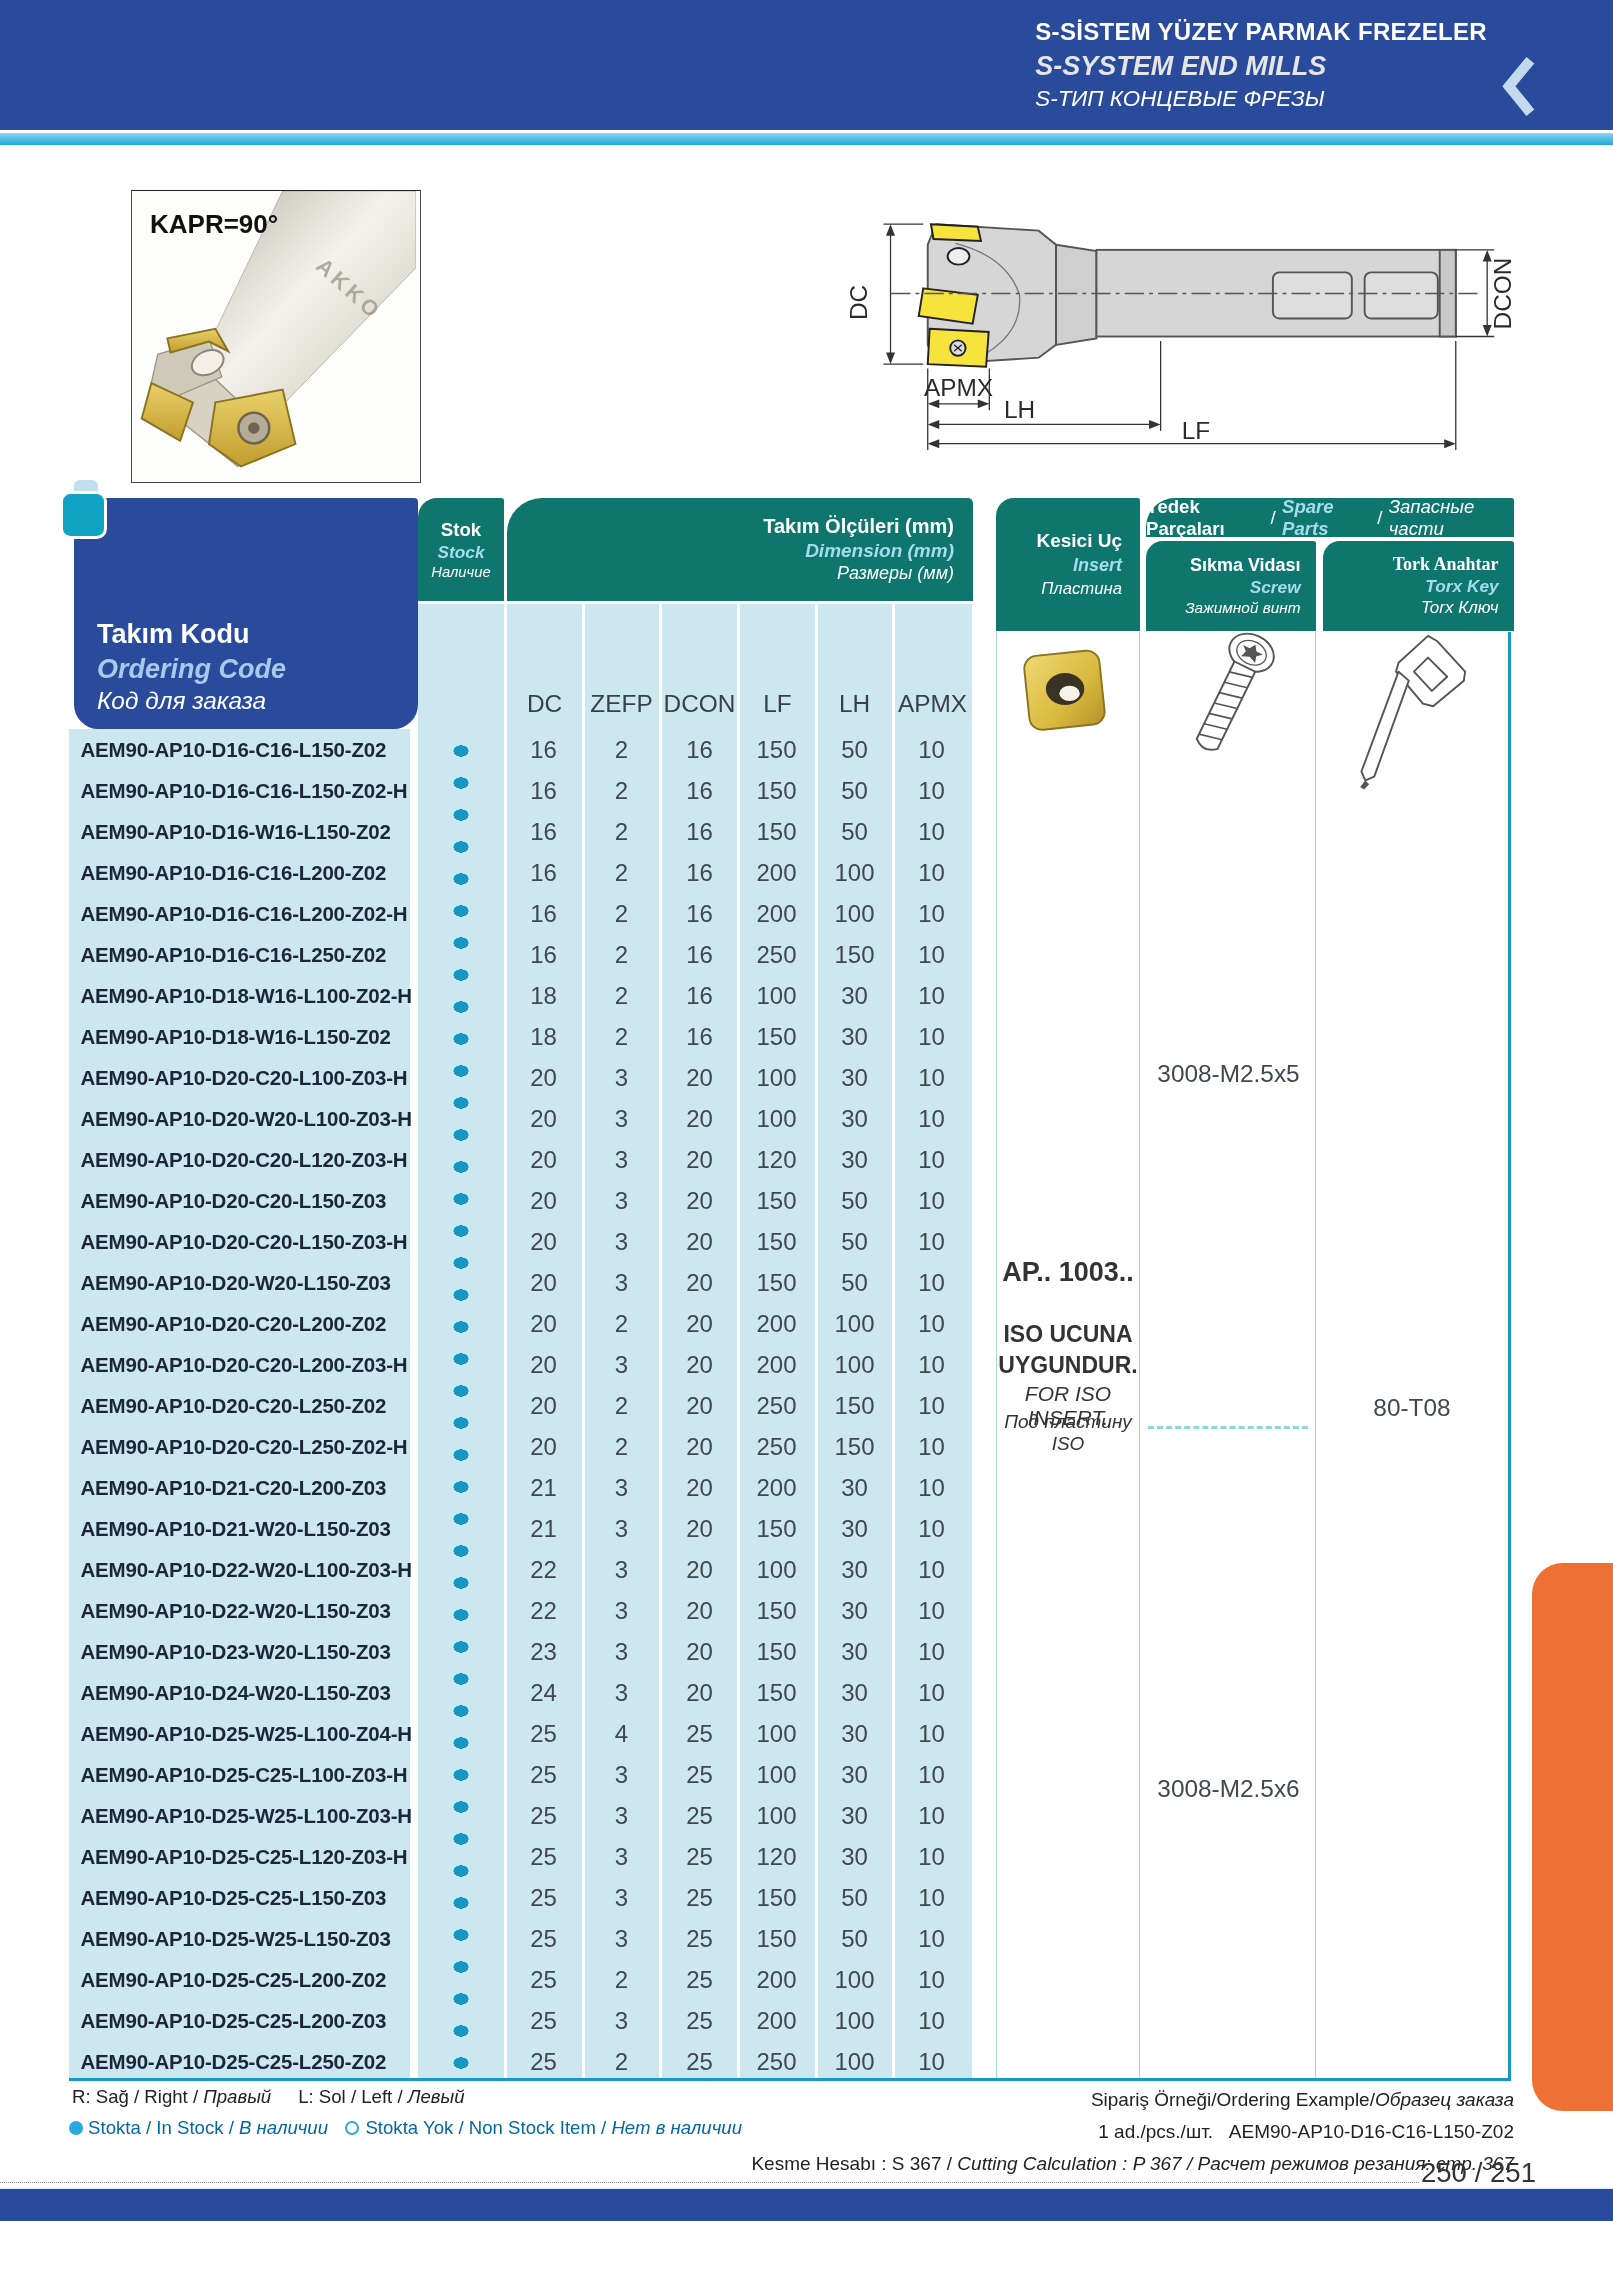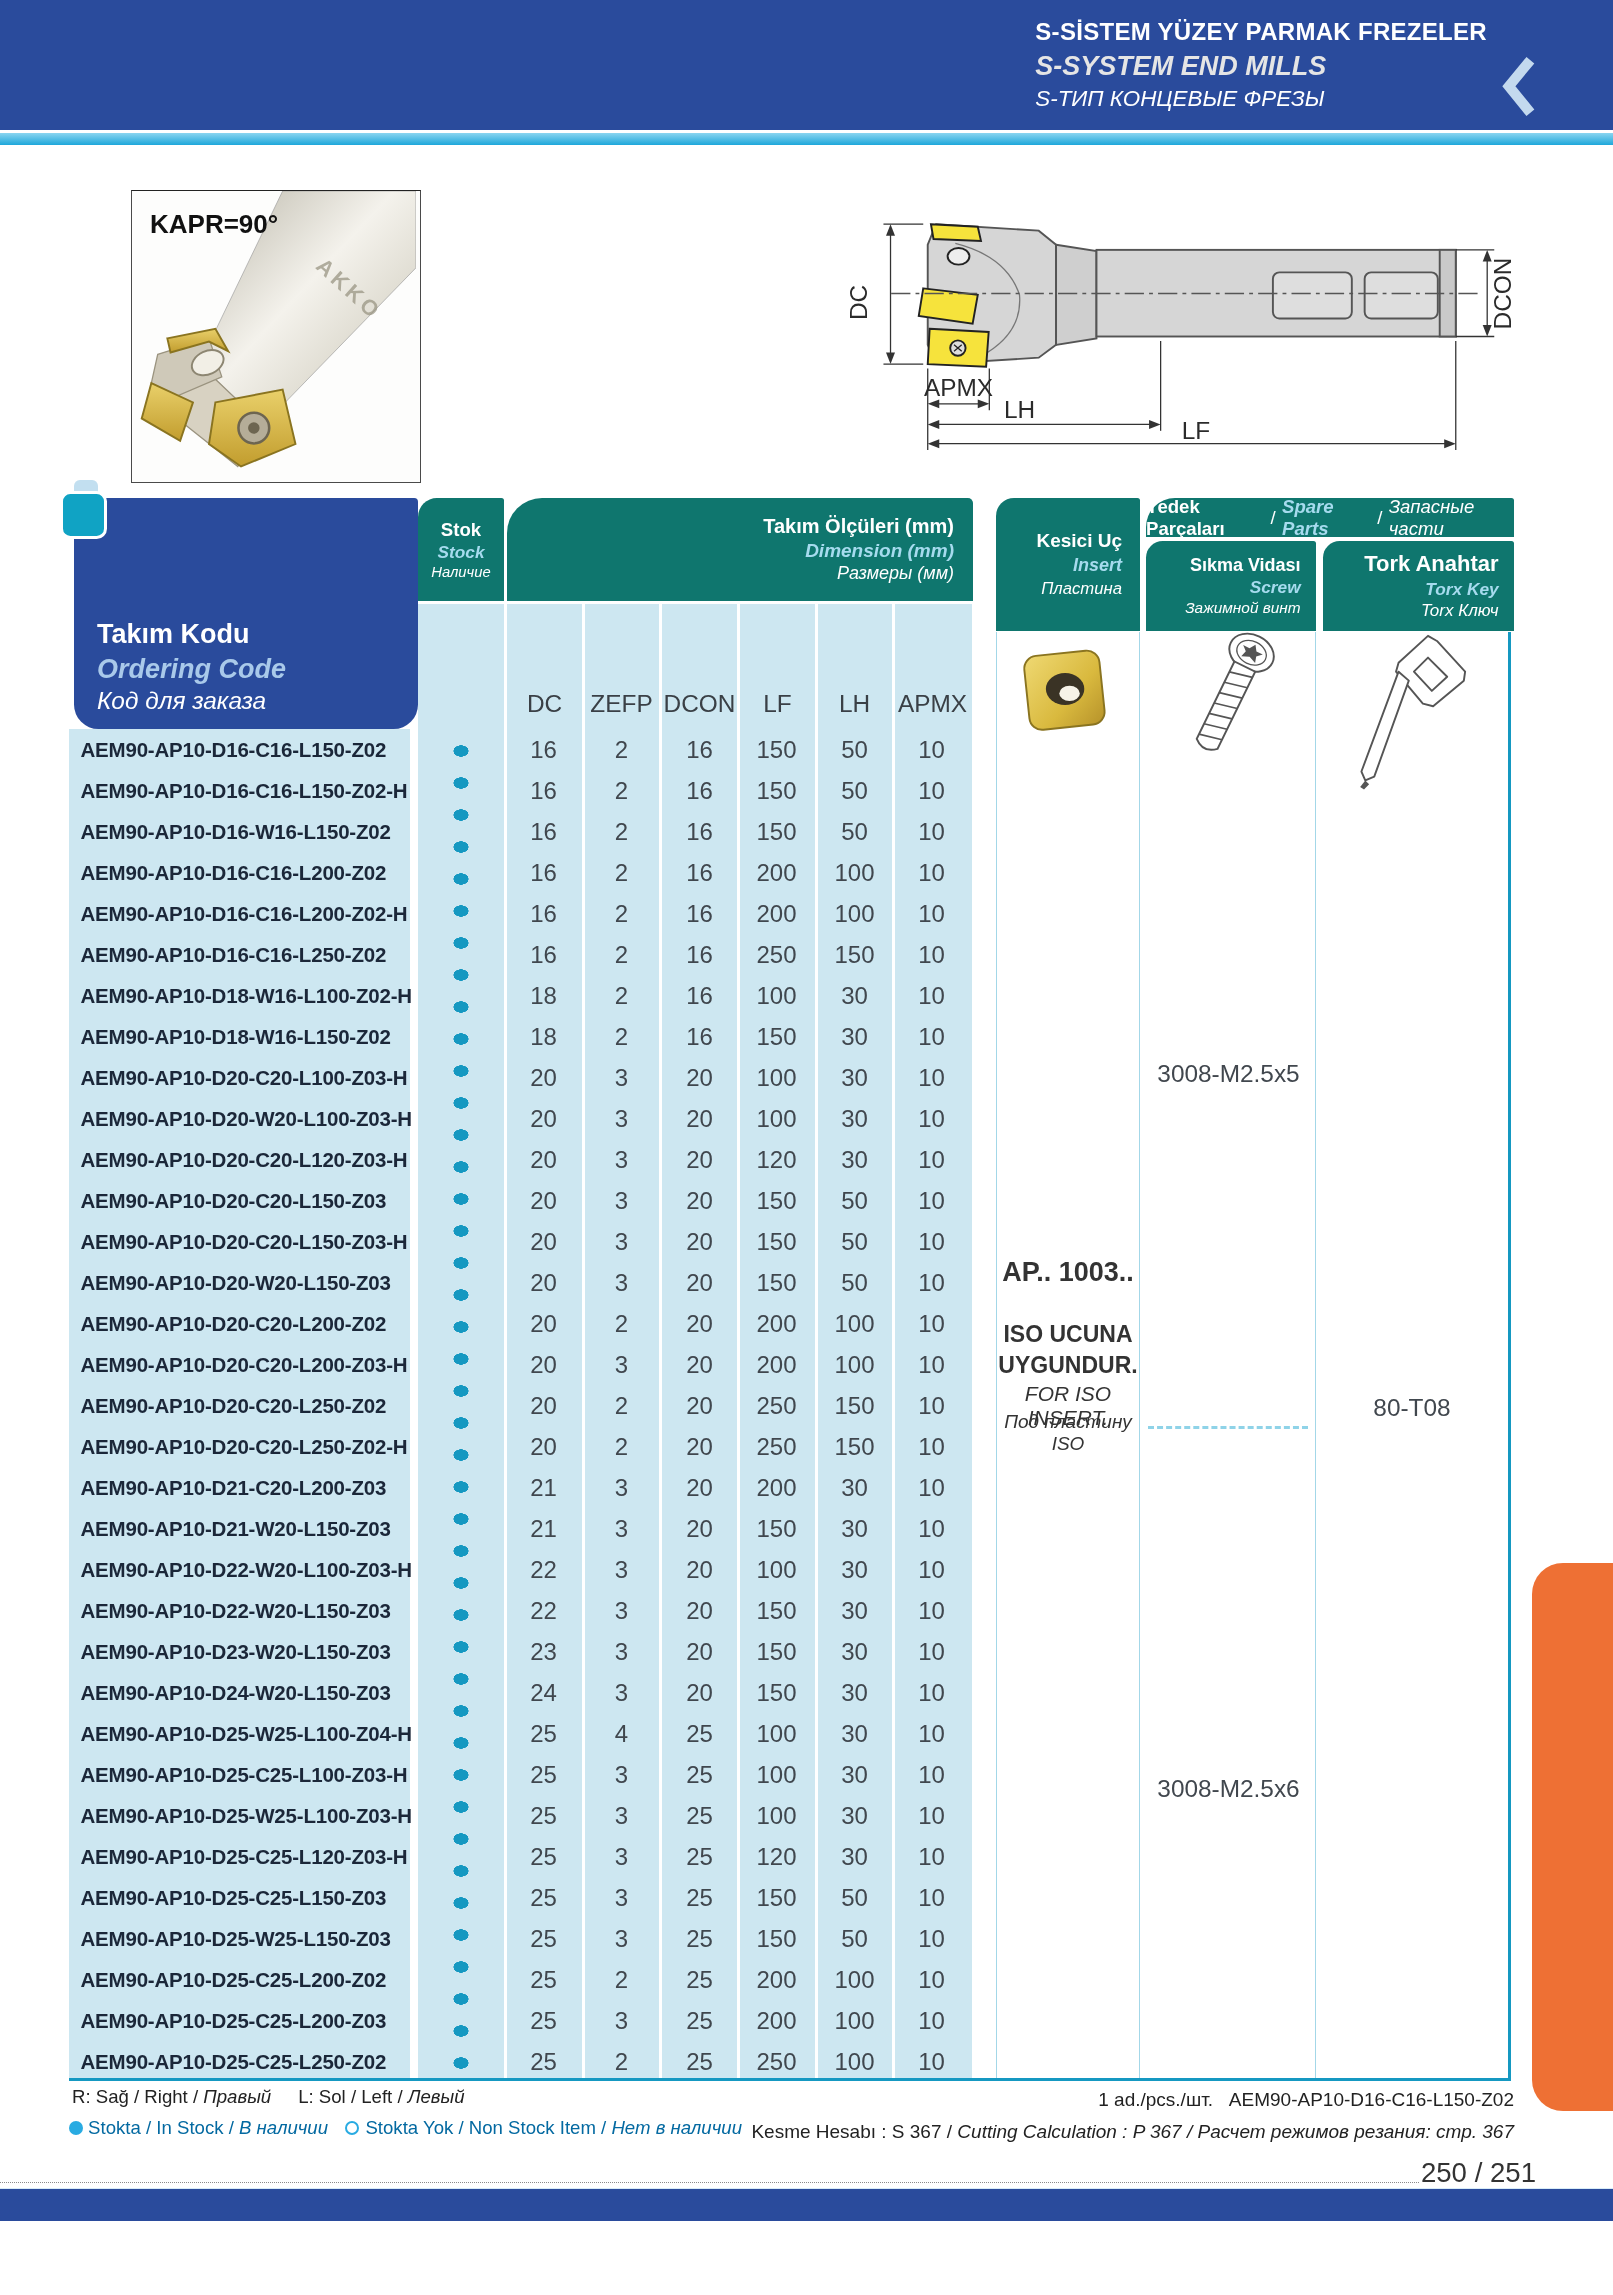--- a/index.html
+++ b/index.html
@@ -72,21 +72,21 @@
   .screw-hdr{left:1146px;top:541px;width:170px;height:90px;border-radius:16.7px 2.6px 0 0;
         display:flex;flex-direction:column;justify-content:center;align-items:flex-end;gap:1.3px;
         padding-right:15.4px;box-sizing:border-box;}
   .screw-hdr .l1{font-size:18px;}
   .screw-hdr .l2{font-size:17.3px;}
   .screw-hdr .l3{font-size:15.4px;}
 
   .torx-hdr{left:1323px;top:541px;width:191px;height:90px;border-radius:16.7px 2.6px 0 0;
         display:flex;flex-direction:column;justify-content:center;align-items:flex-end;gap:1.3px;
         padding-right:15.4px;box-sizing:border-box;}
-  .torx-hdr .l1{font-size:22px;}
+  .torx-hdr .l1{font-size:18px;font-family:Liberation Serif, serif;}
   .torx-hdr .l2{font-size:17.3px;}
   .torx-hdr .l3{font-size:17px;}
 
   
   .body-a{position:absolute;left:418px;top:604px;width:554px;height:1476px;background:#cde7f1;}
   .body-b{position:absolute;left:69px;top:729px;width:341px;height:1351px;background:#cde7f1;}
   .vsep{position:absolute;top:604px;width:2.6px;height:1476px;background:#ffffff;}
   .col-label{position:absolute;top:673px;height:45px;display:flex;align-items:flex-end;
         justify-content:center;font-size:24.4px;color:#3a4046;width:75px;}
   .dots{position:absolute;left:418px;top:735px;width:86px;height:1342px;
@@ -654,20 +654,23 @@
     <span class="dot-filled"></span>
     <span>Stokta / In Stock /</span>&nbsp;
     <span class="it">В наличии</span>
     <span class="dot-open"></span>
     <span>Stokta Yok / Non Stock Item /</span>&nbsp;
     <span class="it">Нет в наличии</span>
   </div>
 
   <div class="foot-right">
     <div>
+      <span>Sipariş Örneği/Ordering Example/</span><span class="it">Образец заказа</span>
+    </div>
+    <div>
       <span>1 ad./pcs./шт.</span>&nbsp;&nbsp;
       <span>AEM90-AP10-D16-C16-L150-Z02</span>
     </div>
     <div>
       <span>Kesme Hesabı : S 367 /</span>
       <span class="it">Cutting Calculation : P 367 /</span>
       <span class="it">Расчет режимов резания: стр. 367</span>
     </div>
   </div>
 

